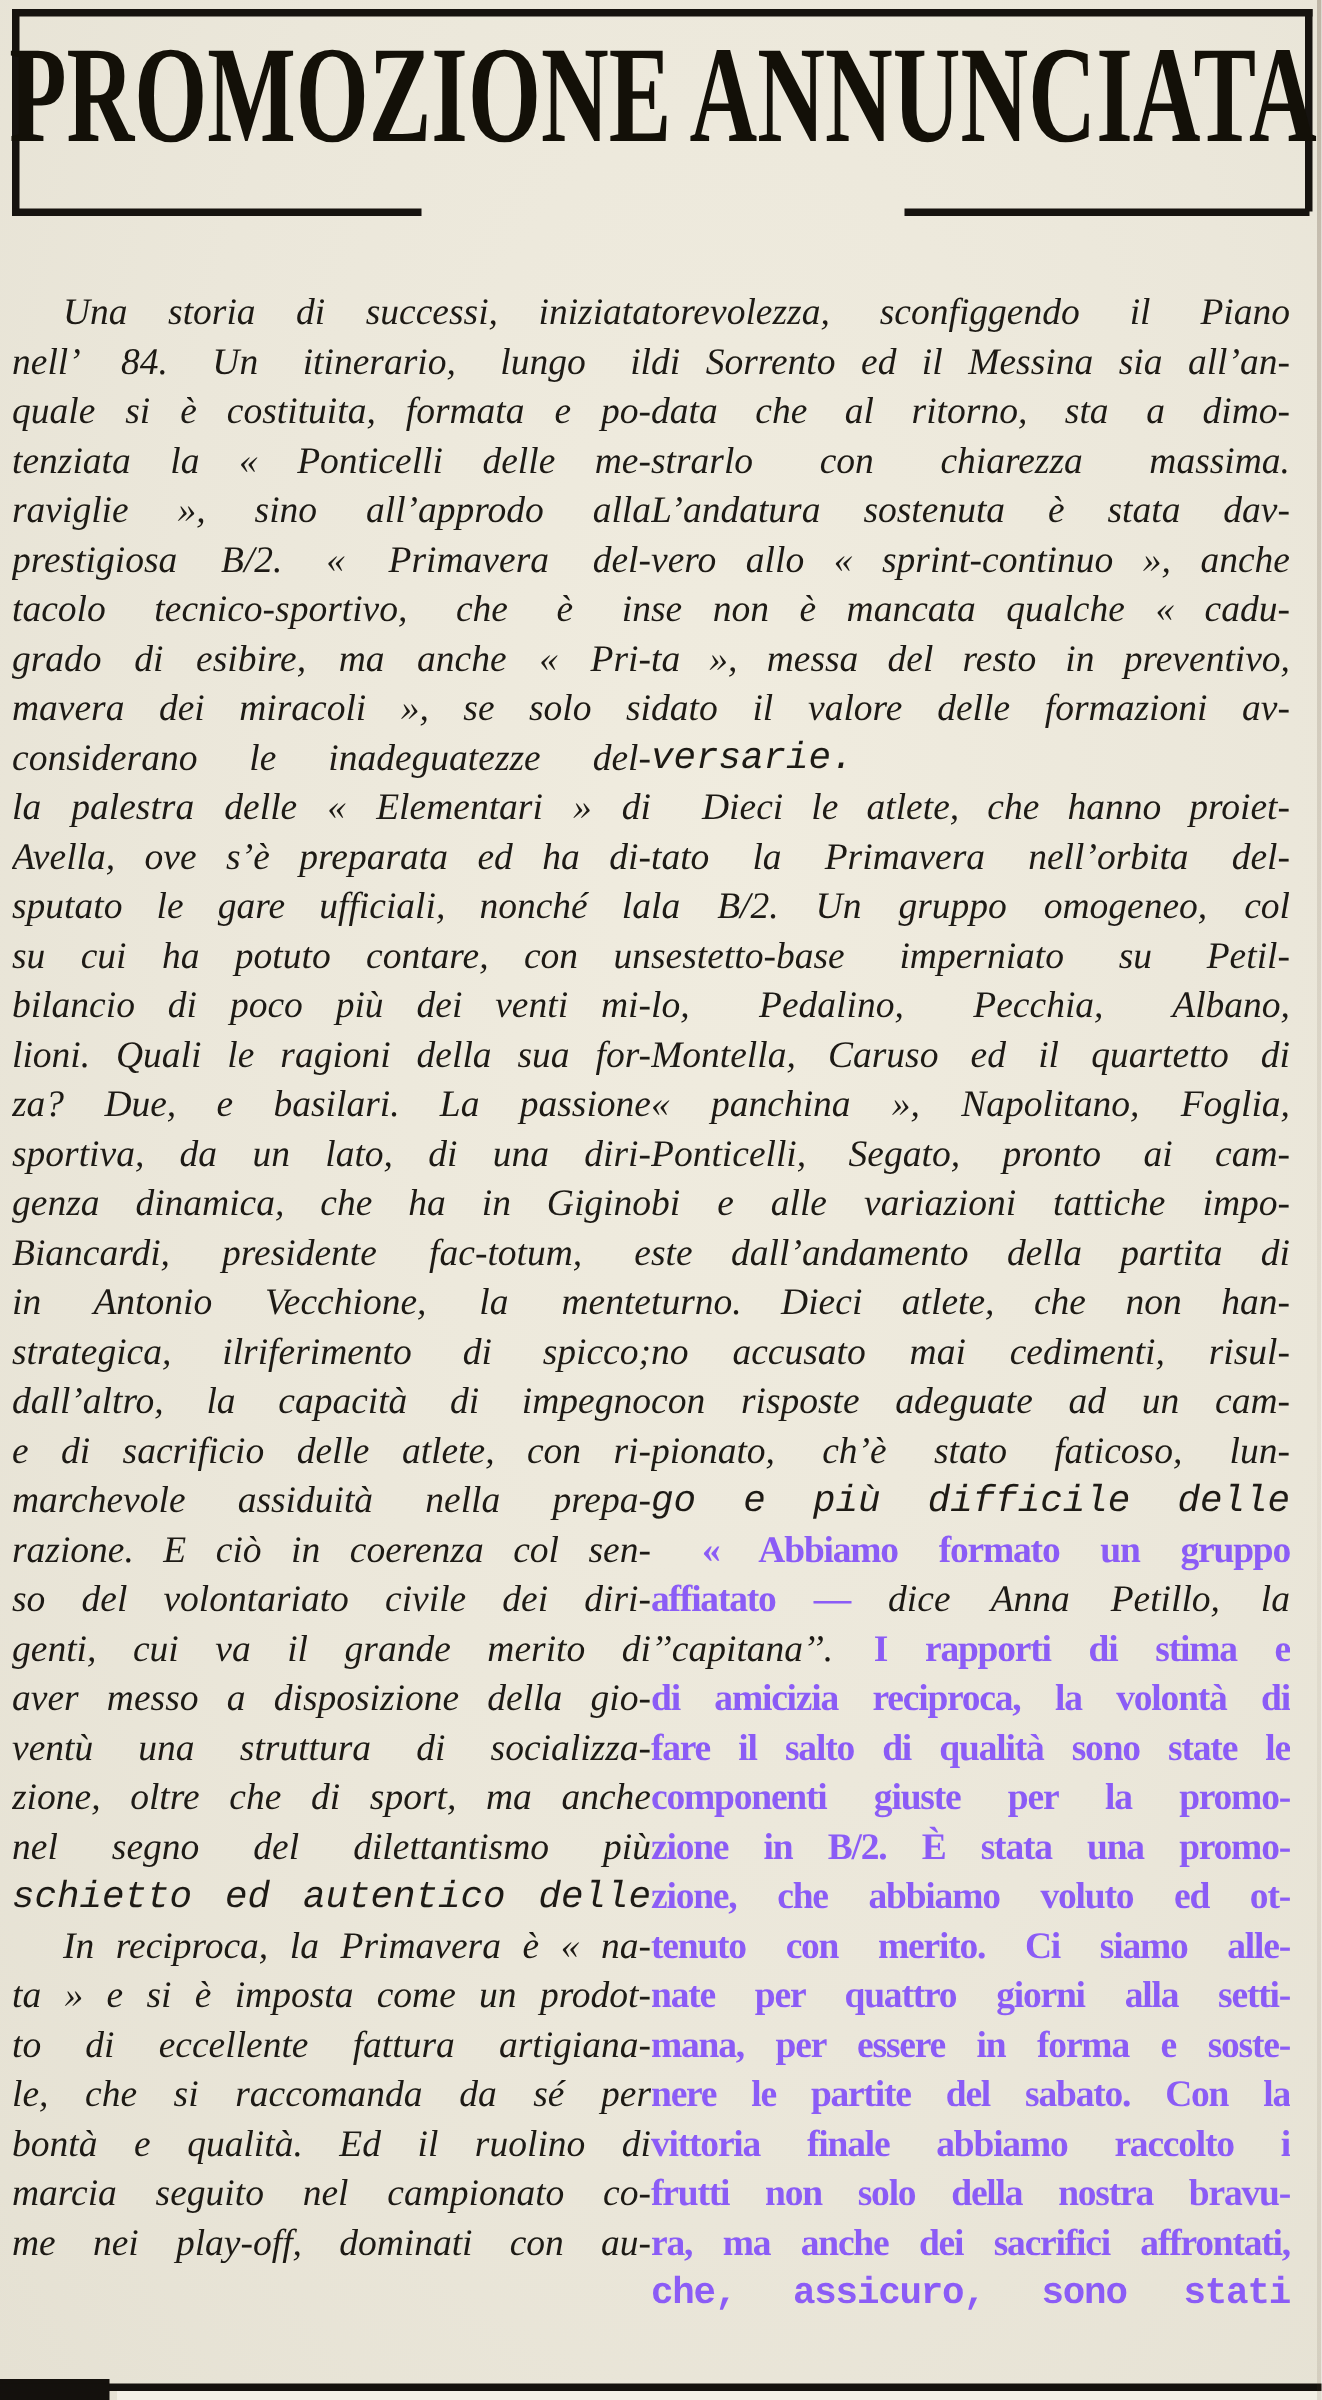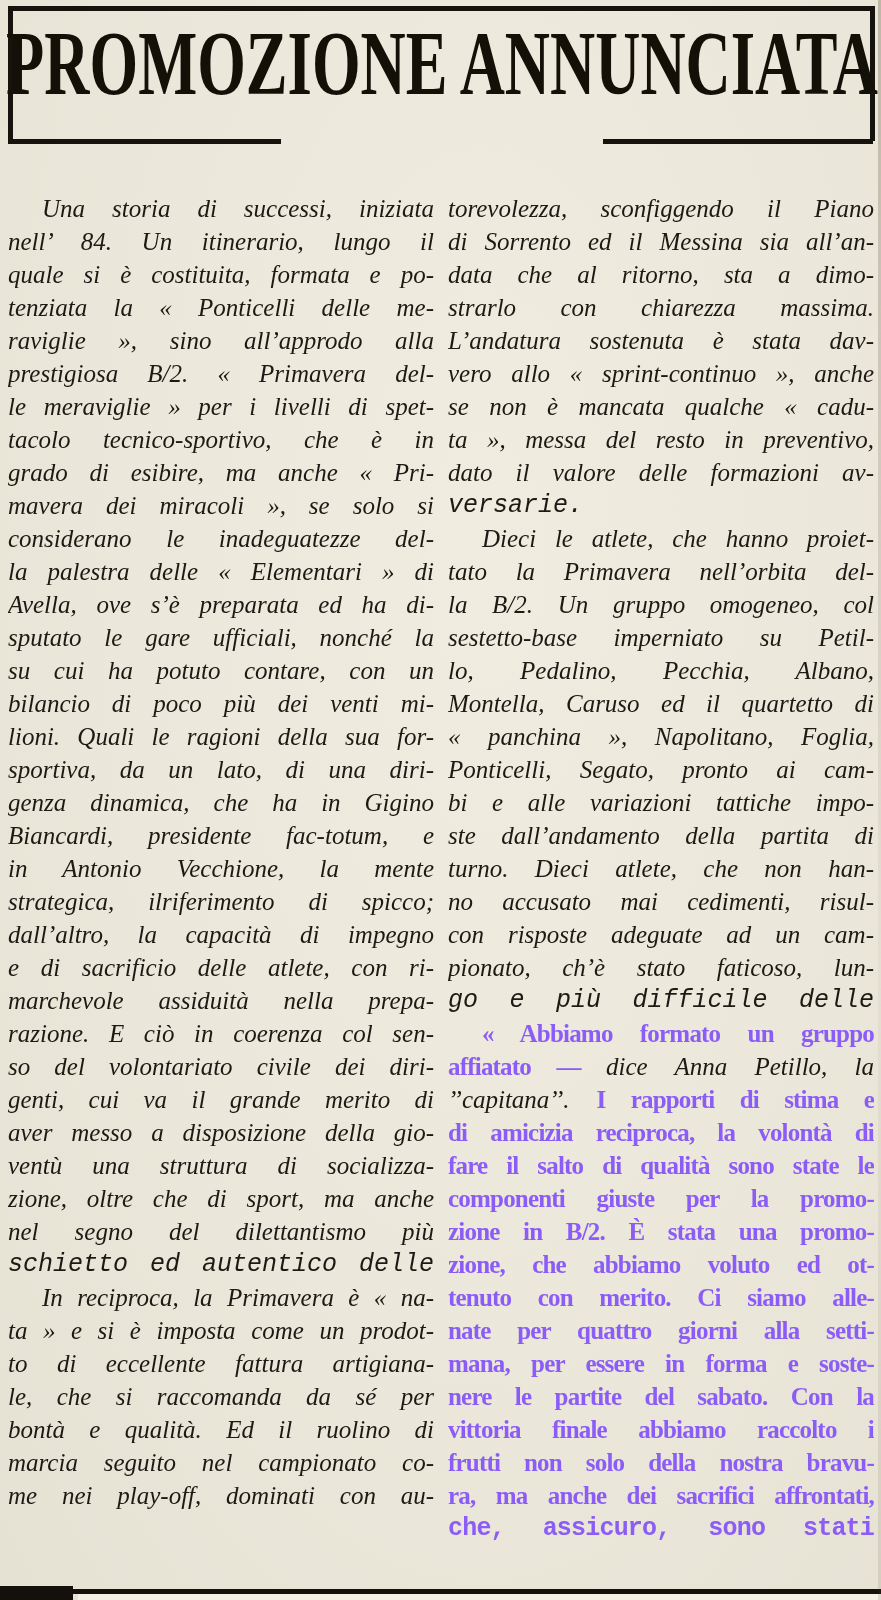--- a/index.html
+++ b/index.html
@@ -24,21 +24,21 @@
     font-size:92px;line-height:1;font-weight:700;color:#131008;
     white-space:nowrap;display:inline-block;
     transform:translateX(-50%) scaleX(0.68);
     transform-origin:50% 0%;
   }
   .rule-bottom-left{position:absolute;left:8px;top:139px;width:273px;height:5px;background:#16130f;}
   .rule-bottom-right{position:absolute;left:603px;top:139px;width:270px;height:5px;background:#16130f;}
   
   .columns{
     position:absolute;left:8px;top:192px;width:866px;
-    display:flex;gap:14px;
+    display:flex;
   }
   .col{width:426px;}
   .line{
     height:33px;line-height:33px;overflow:hidden;
     font-size:25px;
     text-align:justify;text-align-last:justify;
     -moz-text-align-last:justify;
   }
   .pstart{text-indent:34px;}
   .pend{text-align-last:left;font-family:Liberation Mono, monospace;-moz-text-align-last:left;}
@@ -61,31 +61,31 @@
   <div class="rule-bottom-right"></div>
 
   <div class="columns">
     <div class="col">
         <div class="line pstart"><span class="st-i">Una storia di successi, iniziata</span></div>
         <div class="line"><span class="st-i">nell’ 84. Un itinerario, lungo il</span></div>
         <div class="line"><span class="st-i">quale si è costituita, formata e po-</span></div>
         <div class="line"><span class="st-i">tenziata la « Ponticelli delle me-</span></div>
         <div class="line"><span class="st-i">raviglie », sino all’approdo alla</span></div>
         <div class="line"><span class="st-i">prestigiosa B/2. « Primavera del-</span></div>
-        <div class="line"><span class="st-i">le meraviglie » per i livelli di spet-</span></div>
         <div class="line"><span class="st-i">tacolo tecnico-sportivo, che è in</span></div>
         <div class="line"><span class="st-i">grado di esibire, ma anche « Pri-</span></div>
         <div class="line"><span class="st-i">mavera dei miracoli », se solo si</span></div>
         <div class="line"><span class="st-i">considerano le inadeguatezze del-</span></div>
         <div class="line"><span class="st-i">la palestra delle « Elementari » di</span></div>
         <div class="line"><span class="st-i">Avella, ove s’è preparata ed ha di-</span></div>
         <div class="line"><span class="st-i">sputato le gare ufficiali, nonché la</span></div>
         <div class="line"><span class="st-i">su cui ha potuto contare, con un</span></div>
         <div class="line"><span class="st-i">bilancio di poco più dei venti mi-</span></div>
         <div class="line"><span class="st-i">lioni. Quali le ragioni della sua for-</span></div>
+        <div class="line"><span class="st-i">za? Due, e basilari. La passione</span></div>
         <div class="line"><span class="st-i">sportiva, da un lato, di una diri-</span></div>
         <div class="line"><span class="st-i">genza dinamica, che ha in Gigino</span></div>
         <div class="line"><span class="st-i">Biancardi, presidente fac-totum, e</span></div>
         <div class="line"><span class="st-i">in Antonio Vecchione, la mente</span></div>
         <div class="line"><span class="st-i">strategica, ilriferimento di spicco;</span></div>
         <div class="line"><span class="st-i">dall’altro, la capacità di impegno</span></div>
         <div class="line"><span class="st-i">e di sacrificio delle atlete, con ri-</span></div>
         <div class="line"><span class="st-i">marchevole assiduità nella prepa-</span></div>
         <div class="line"><span class="st-i">razione. E ciò in coerenza col sen-</span></div>
         <div class="line"><span class="st-i">so del volontariato civile dei diri-</span></div>

